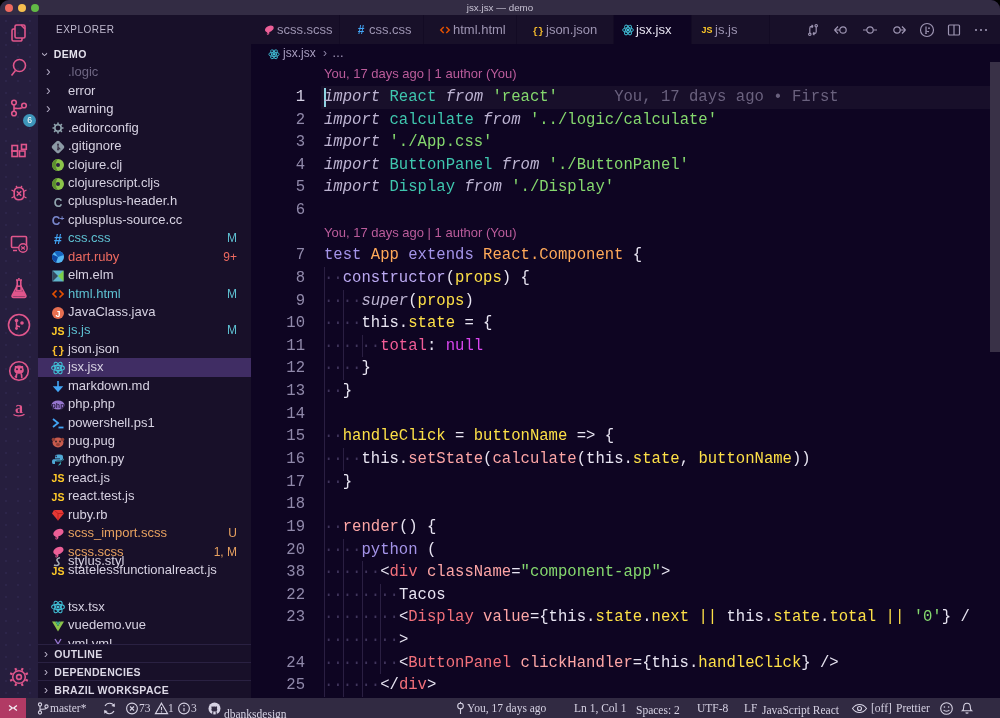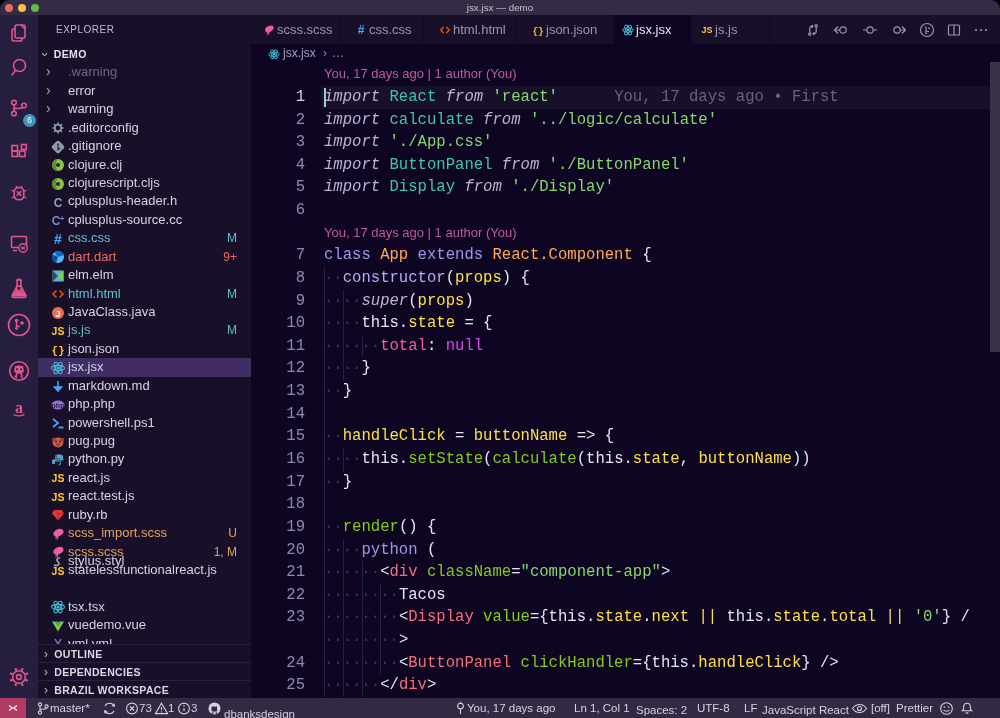--- a/index.html
+++ b/index.html
@@ -78,35 +78,35 @@
 .gl { position:absolute; top:0; bottom:0; width:1px; background:#2a1f42; }
 .ctext { position:absolute; left:73px; }
 .ws { color:#40355c; }
 .blame { position:absolute; left:73px; font-family:"Liberation Sans"; font-size:13px;
   color:#bb5c9b; }
 .iblame { color:#6a617e; }
 .df{color:#e8e5f2}
 .kw{color:#a494e8}
 .tl{color:#3fc6ae}
 .cy{color:#fde047}
-.bl{color:#84cc16}
+.bl{color:#fca5a5}
 .orn{color:#ffa959}
 .gr{color:#85d86e}
 .pk{color:#f25d97}
 .rd{color:#d946ef}
 .sl{color:#f2707a}
 .lv{color:#bcaaf2}
 .it{color:#bdb4d2;font-style:italic}
 #scroll { position:absolute; right:0; top:47px; width:10px; height:290px;
   background:#393147; }
 #statusbar { position:absolute; left:0; right:0; bottom:0; height:20px;
   background:#312a42; color:#d6d2e3; font-size:11.5px; }
 .sbox { position:absolute; left:0; top:0; width:26px; height:20px;
   background:#b13a64; display:flex; align-items:center; justify-content:center; }
-.sit { display:inline-flex; align-items:center; }
+.sit { display:inline-flex; align-items:center;font-family:Liberation Serif, serif; }
 #sleft,#sright { position:absolute; left:0; top:0; right:0; height:20px; }
 </style>
 </head>
 <body>
 <div id="win">
   <div id="titlebar">
     <span class="tfl" style="left:5px;background:#ed6a5f"></span>
     <span class="tfl" style="left:18px;background:#f5bf4f"></span>
     <span class="tfl" style="left:31px;background:#62ba46"></span>
     <div id="title">jsx.jsx — demo</div>
@@ -179,21 +179,21 @@
           <path d="M8.3 4.5 L7.3 2.1" stroke="#e0568c" stroke-width="2.1"></path>
           <path d="M13.7 4.5 L14.7 2.1" stroke="#e0568c" stroke-width="2.1"></path>
           <path d="M17.5 8.3 L19.9 7.3" stroke="#e0568c" stroke-width="2.1"></path>
         </svg></div>
     </div>
   <div id="sidebar">
     <div id="expl">EXPLORER</div>
     <div id="demo"><span class="dchev">›</span>DEMO</div>
     <div class="trow" style="top:48.4px">
         <span class="chev">›</span>
-        <span class="tname dim">.warning</span>
+        <span class="tname dim">.logic</span>
       </div>
 <div class="trow" style="top:66.8px">
         <span class="chev">›</span>
         <span class="tname ">error</span>
       </div>
 <div class="trow" style="top:85.3px">
         <span class="chev">›</span>
         <span class="tname ">warning</span>
       </div>
 <div class="trow" style="top:103.7px">
@@ -263,21 +263,21 @@
         <span class="badge mod">M</span>
       </div>
 <div class="trow" style="top:232.7px">
         <span class="fic">
           <svg width="16" height="16" viewBox="0 0 16 16">
             <circle cx="8" cy="8" r="6" fill="#55b7f3"></circle>
             <path d="M8 8 L13.8 6 A6 6 0 0 0 4.5 3.3 Z" fill="#1565c0"></path>
             <path d="M8 8 L6 13.7 A6 6 0 0 1 2.6 5.5 Z" fill="#0d47a1"></path>
           </svg>
         </span>
-        <span class="tname err">dart.dart</span>
+        <span class="tname err">dart.ruby</span>
         <span class="badge err">9+</span>
       </div>
 <div class="trow" style="top:251.1px">
         <span class="fic">
           <svg width="16" height="16" viewBox="0 0 16 16">
             <rect x="2.5" y="2.5" width="11" height="11" fill="#60b5cc"></rect>
             <path d="M2.5 2.5 L8 8 L2.5 13.5 Z" fill="#34495e"></path>
             <path d="M13.5 2.5 L8 8 L13.5 13.5 Z" fill="#7fd13b" opacity="0.9"></path>
           </svg>
         </span>
@@ -613,21 +613,21 @@
         </div>
 <div class="erow" style="top:136.08px">
           <span class="gnum">6</span>
           <span class="ctext"></span>
         </div>
 <div class="erow" style="top:158.71px">
           <span class="blame">You, 17 days ago | 1 author (You)</span>
         </div>
 <div class="erow" style="top:181.34px">
           <span class="gnum">7</span>
-          <span class="ctext"><span class="kw">class</span><span class="df">&nbsp;</span><span class="orn">App</span><span class="df">&nbsp;</span><span class="kw">extends</span><span class="df">&nbsp;</span><span class="orn">React.Component</span><span class="df">&nbsp;{</span></span>
+          <span class="ctext"><span class="kw">test</span><span class="df">&nbsp;</span><span class="orn">App</span><span class="df">&nbsp;</span><span class="kw">extends</span><span class="df">&nbsp;</span><span class="orn">React.Component</span><span class="df">&nbsp;{</span></span>
         </div>
 <div class="erow" style="top:203.97px">
           <span class="gnum">8</span>
           <i class="gl" style="left:73.0px"></i>
           <span class="ctext"><span class="ws">··</span><span class="lv">constructor</span><span class="df">(</span><span class="cy">props</span><span class="df">)&nbsp;{</span></span>
         </div>
 <div class="erow" style="top:226.60px">
           <span class="gnum">9</span>
           <i class="gl" style="left:73.0px"></i>
           <i class="gl" style="left:91.7px"></i>
@@ -688,21 +688,21 @@
           <i class="gl" style="left:73.0px"></i>
           <span class="ctext"><span class="ws">··</span><span class="bl">render</span><span class="df">()&nbsp;{</span></span>
         </div>
 <div class="erow" style="top:475.53px">
           <span class="gnum">20</span>
           <i class="gl" style="left:73.0px"></i>
           <i class="gl" style="left:91.7px"></i>
           <span class="ctext"><span class="ws">····</span><span class="kw">python</span><span class="df">&nbsp;(</span></span>
         </div>
 <div class="erow" style="top:498.16px">
-          <span class="gnum">21</span>
+          <span class="gnum">38</span>
           <i class="gl" style="left:73.0px"></i>
           <i class="gl" style="left:91.7px"></i>
           <i class="gl" style="left:110.5px"></i>
           <span class="ctext"><span class="ws">······</span><span class="df">&lt;</span><span class="sl">div</span><span class="df">&nbsp;</span><span class="bl">className</span><span class="df">=</span><span class="gr">"component-app"</span><span class="df">&gt;</span></span>
         </div>
 <div class="erow" style="top:520.79px">
           <span class="gnum">22</span>
           <i class="gl" style="left:73.0px"></i>
           <i class="gl" style="left:91.7px"></i>
           <i class="gl" style="left:110.5px"></i>

